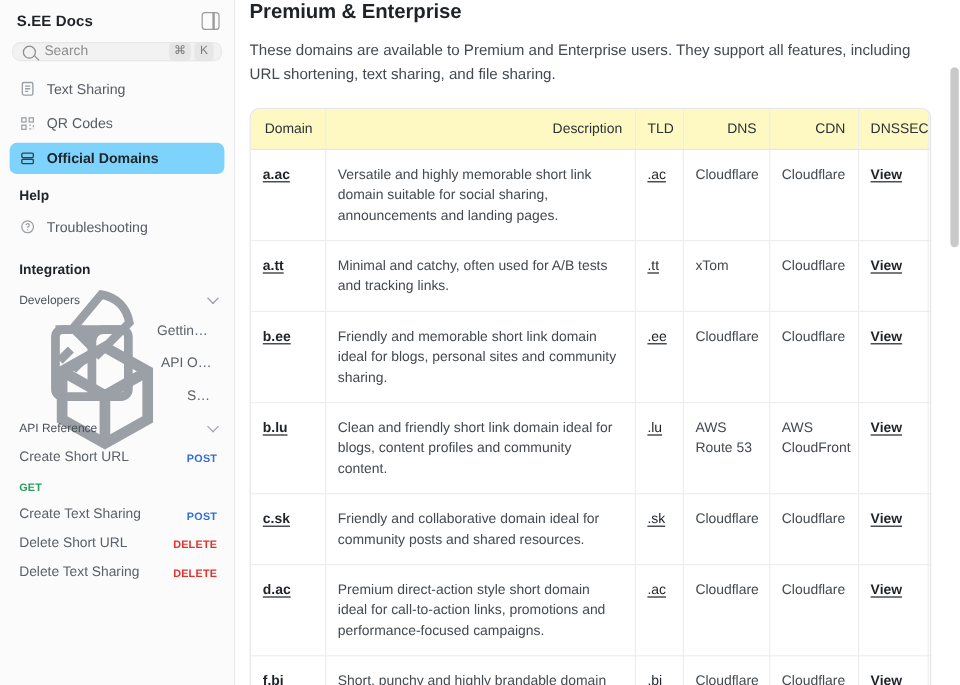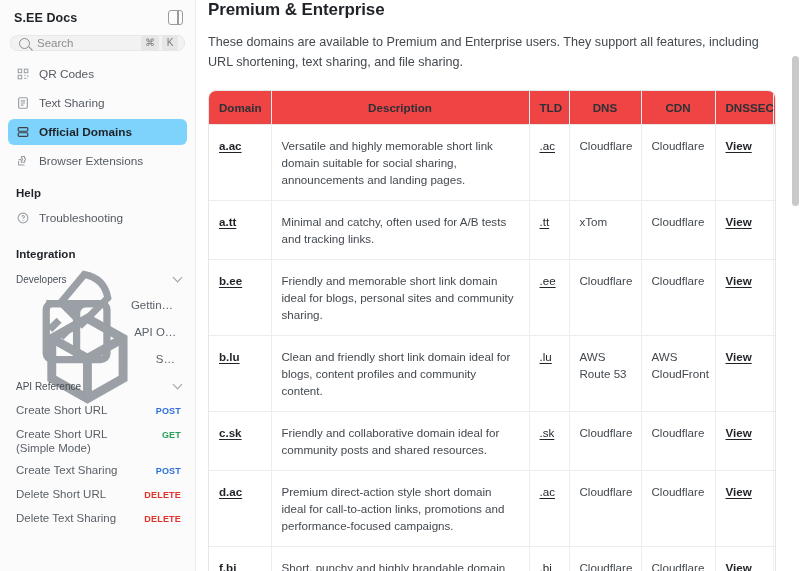--- a/index.html
+++ b/index.html
@@ -212,27 +212,27 @@
     overflow: hidden;
     background: #fff;
   }
   table {
     border-collapse: collapse;
     width: 100%;
     font-size: 11.6px;
     table-layout: fixed;
   }
   thead th {
-    text-align: center;
-    font-weight: 700;
+    text-align: right;
+    font-weight: 400;
     color: #2b3137;
     font-size: 11.6px;
     padding: 10px 10px;
     border-bottom: 1px solid #e6e6e6;
-    background: #ef4444;
+    background: #fef9c3;
     vertical-align: middle;
   }
   tbody td {
     padding: 12px 10px;
     border-bottom: 1px solid #ededed;
     border-right: 1px solid #ededed;
     vertical-align: top;
     color: #43494f;
     line-height: 17px;
   }
@@ -289,56 +289,49 @@
     </div>
 
     <div class="search-box">
       <span class="search-icon"></span>
       <span class="search-ph">Search</span>
       <span class="kbd">⌘</span>
       <span class="kbd">K</span>
     </div>
 
     <div class="nav">
+
+      <div class="nav-item">
+        <svg class="ico" viewBox="0 0 16 16" fill="none" stroke="#9aa0a6" stroke-width="1.3">
+          <rect x="3" y="2" width="10" height="12" rx="1.5"></rect>
+            <path d="M5.5 5.5h5M5.5 8h5M5.5 10.5h3"></path>
+        </svg>
+        <span class="nav-label">Text Sharing</span>
+      </div>
 
       <div class="nav-item">
         <svg class="ico" viewBox="0 0 16 16" fill="none" stroke="#9aa0a6" stroke-width="1.2">
           <rect x="2.5" y="2.5" width="4" height="4"></rect>
             <rect x="9.5" y="2.5" width="4" height="4"></rect>
             <rect x="2.5" y="9.5" width="4" height="4"></rect>
             <path d="M9.5 9.5h1.5M13.5 9.5v2M9.5 13h2M13 13h.5"></path>
         </svg>
         <span class="nav-label">QR Codes</span>
       </div>
 
-      <div class="nav-item">
-        <svg class="ico" viewBox="0 0 16 16" fill="none" stroke="#9aa0a6" stroke-width="1.3">
-          <rect x="3" y="2" width="10" height="12" rx="1.5"></rect>
-            <path d="M5.5 5.5h5M5.5 8h5M5.5 10.5h3"></path>
-        </svg>
-        <span class="nav-label">Text Sharing</span>
-      </div>
-
 
       <div class="nav-item active">
         <svg class="ico" viewBox="0 0 16 16" fill="none" stroke="#3b4046" stroke-width="1.3">
           <rect x="2.5" y="3" width="11" height="4.2" rx="1.2"></rect>
             <rect x="2.5" y="8.8" width="11" height="4.2" rx="1.2"></rect>
             <path d="M5 5.1h.01M5 10.9h.01"></path>
         </svg>
         <span class="nav-label">Official Domains</span>
       </div>
 
-      <div class="nav-item">
-        <svg class="ico" viewBox="0 0 16 16" fill="none" stroke="#9aa0a6" stroke-width="1.2">
-          <path d="M6.2 2.8h3.6v2a1.3 1.3 0 1 1 0 2.6v2H6.2v-2a1.3 1.3 0 1 0 0-2.6z"></path>
-            <path d="M3 6.4h3.2M9.8 12.6H3V8"></path>
-        </svg>
-        <span class="nav-label">Browser Extensions</span>
-      </div>
     </div>
 
     <div class="sec-title">Help</div>
     <div class="nav">
       <div class="nav-item">
         <svg class="ico" viewBox="0 0 16 16" fill="none" stroke="#9aa0a6" stroke-width="1.2">
           <circle cx="8" cy="8" r="5.6"></circle>
             <path d="M6.6 6.4a1.5 1.5 0 1 1 1.9 1.6c-.4.2-.5.5-.5.9"></path>
             <circle cx="8" cy="11" r=".6" fill="#9aa0a6" stroke="none"></circle>
         </svg>
@@ -378,21 +371,20 @@
     <div class="grp-row">
       <span>API Reference</span>
       <span class="chev"></span>
     </div>
 
     <div class="api-row">
       <span class="txt">Create Short URL</span>
       <span class="verb post">POST</span>
     </div>
     <div class="api-row">
-      <span class="txt">Create Short URL (Simple Mode)</span>
       <span class="verb get">GET</span>
     </div>
     <div class="api-row">
       <span class="txt">Create Text Sharing</span>
       <span class="verb post">POST</span>
     </div>
     <div class="api-row">
       <span class="txt">Delete Short URL</span>
       <span class="verb delete">DELETE</span>
     </div>

